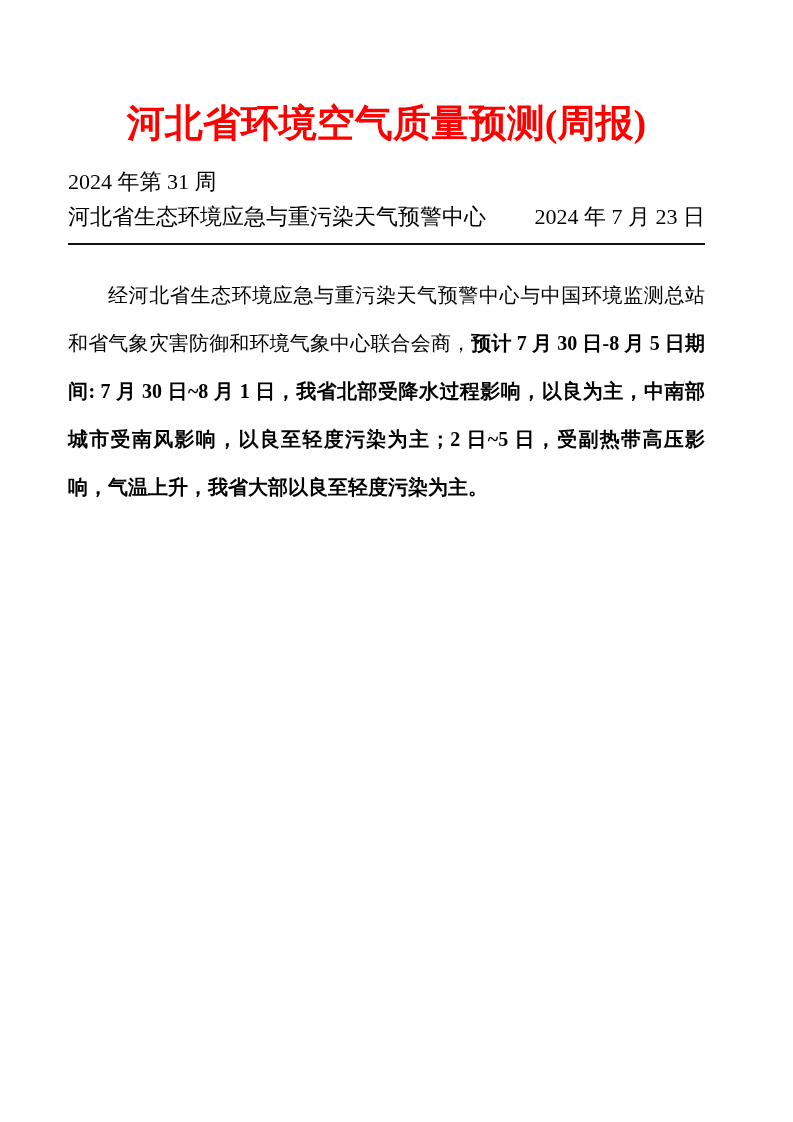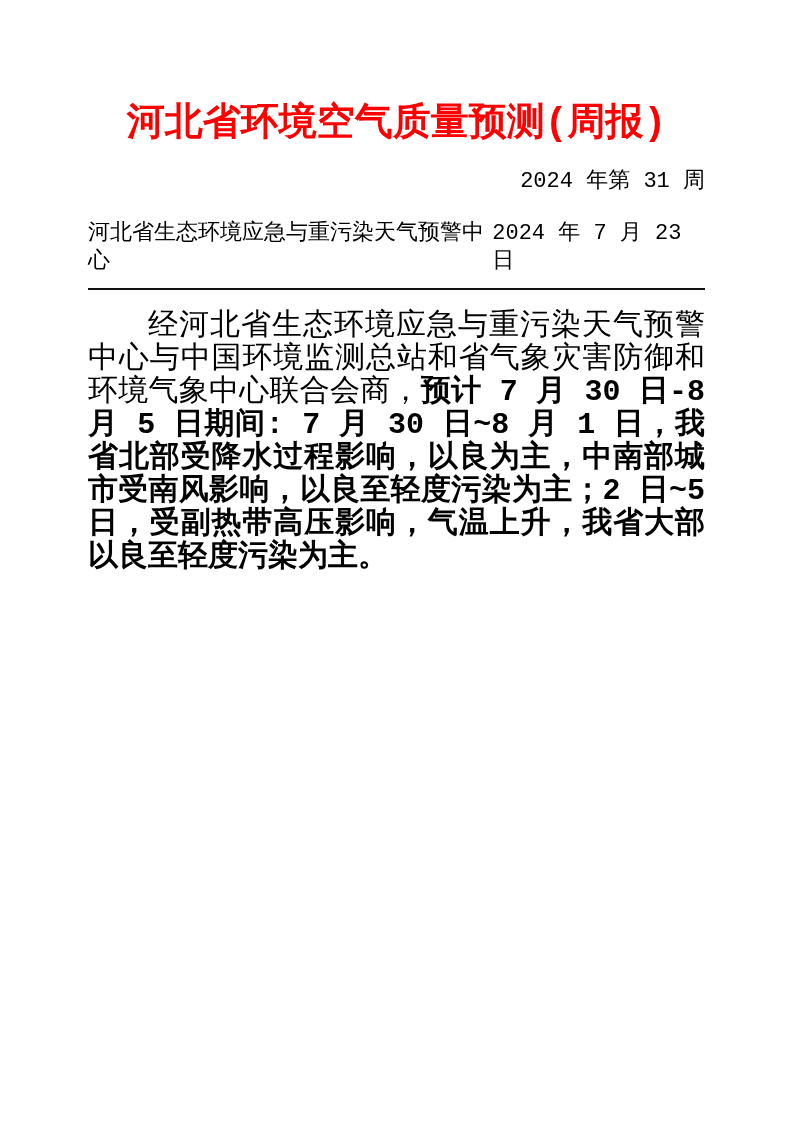--- a/index.html
+++ b/index.html
@@ -7,60 +7,60 @@
     padding: 0;
     background: #ffffff;
   }
   .page {
     position: relative;
     width: 793px;
     height: 1008px;
     margin: 0 auto;
     background: #ffffff;
     box-sizing: border-box;
-    padding: 100px 88px 0 88px;
-    font-family: Liberation Mono, monospace;
+    padding: 100px 88px 0 68px;
+    font-family: Liberation Serif, serif;
     color: #000000;
     overflow: hidden;
   }
   .report-title {
     margin: 0;
     font-size: 38px;
     line-height: 1.25;
     font-weight: bold;
     color: #ff0000;
     text-align: center;
     letter-spacing: 0px;
   }
   .week-subtitle {
     margin-top: 20px;
     font-size: 22px;
     line-height: 28px;
-    text-align: right;
+    text-align: left;
   }
   .issuer-dateline {
     display: flex;
     justify-content: space-between;
     align-items: baseline;
-    margin-top: 24px;
+    margin-top: 7px;
     font-size: 22px;
     line-height: 28px;
     padding-bottom: 12px;
     gap: 8px;
   }
   .header-divider {
     height: 0;
     border: none;
     border-top: 2px solid #111111;
     margin: 0;
   }
   .body-text {
-    margin-top: 20px;
-    font-size: 30px;
-    line-height: 33px;
+    margin-top: 26px;
+    font-size: 20px;
+    line-height: 48px;
     text-align: justify;
     text-justify: inter-ideograph;
   }
   .body-text p {
     margin: 0;
     text-indent: 2em;
   }
   .body-text p.noindent {
     text-indent: 0;
   }

